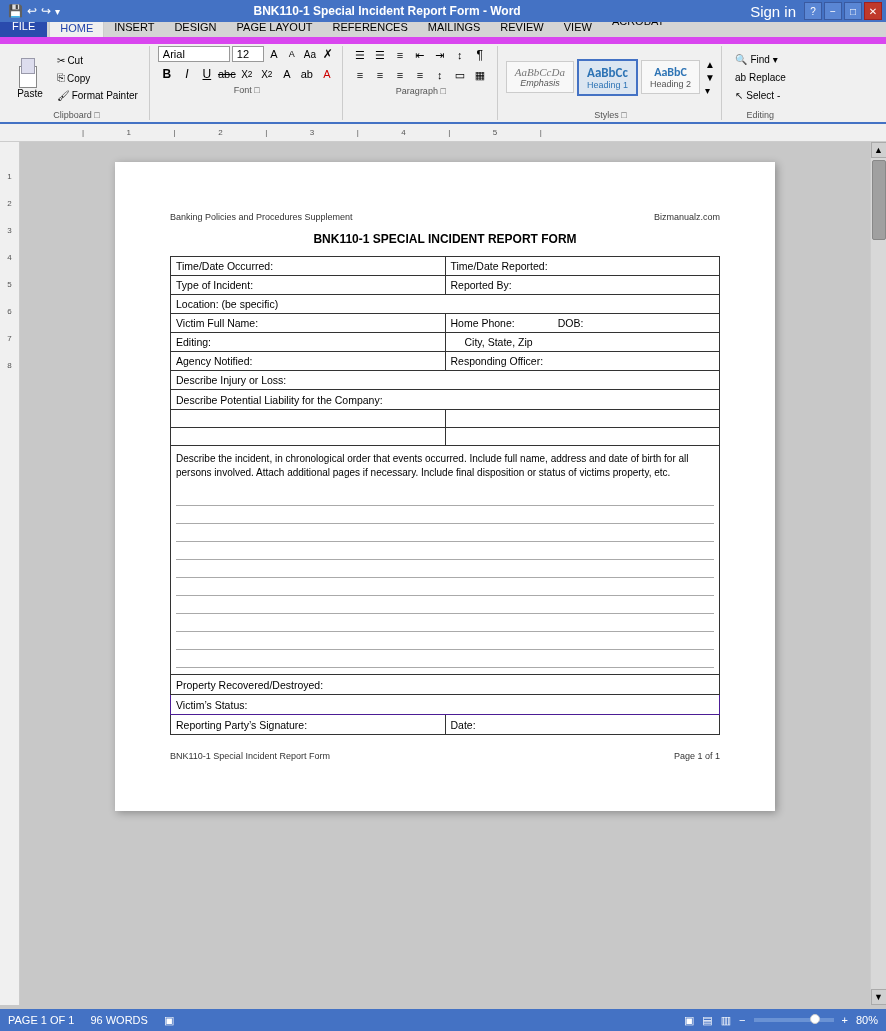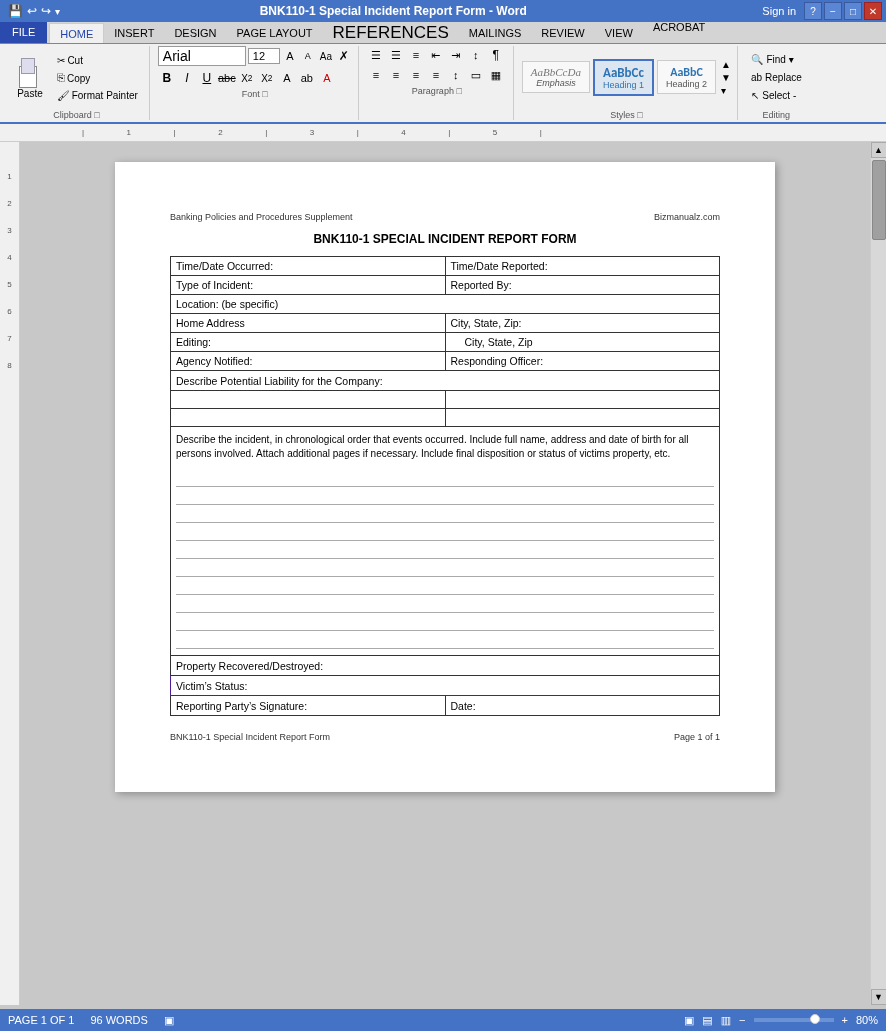--- a/index.html
+++ b/index.html
@@ -9,36 +9,36 @@
 <body>
 
 <div style="background:#4472c4; height:22px; display:flex; align-items:center; position:relative; color:white;">
   <div style="display:flex; gap:4px; padding:0 8px; align-items:center;">
     <span style="font-size:12px; cursor:pointer;">💾</span>
     <span style="font-size:12px; cursor:pointer;">↩</span>
     <span style="font-size:12px; cursor:pointer;">↪</span>
     <span style="font-size:10px; cursor:pointer;">▾</span>
   </div>
   <div style="flex:1; text-align:center; font-size:12px;font-weight:bold;">BNK110-1 Special Incident Report Form - Word</div>
-  <div style="font-size:11px; margin-right:8px; cursor:pointer;margin-left:44px;">Sign in</div>
+  <div style="font-size:15px; margin-right:8px; cursor:pointer;margin-left:44px;">Sign in</div>
   <div style="display:flex; gap:2px; margin-right:4px;">
     <div style="width:18px;height:18px;background:#5a86d4;border:1px solid #3a5aa0;display:flex;align-items:center;justify-content:center;font-size:10px;cursor:pointer;">?</div>
     <div style="width:18px;height:18px;background:#5a86d4;border:1px solid #3a5aa0;display:flex;align-items:center;justify-content:center;font-size:10px;cursor:pointer;">−</div>
     <div style="width:18px;height:18px;background:#5a86d4;border:1px solid #3a5aa0;display:flex;align-items:center;justify-content:center;font-size:10px;cursor:pointer;">□</div>
     <div style="width:18px;height:18px;background:#c0392b;border:1px solid #a02020;display:flex;align-items:center;justify-content:center;font-size:10px;cursor:pointer;">✕</div>
   </div>
 </div>
 
-<div style="background:#d4d4d4; display:flex; height:22px; align-items:flex-end; border-bottom:1px solid #d946ef;">
+<div style="background:#d4d4d4; display:flex; height:22px; align-items:flex-end; border-bottom:7px solid #d946ef;">
   <div style="background:#2a4bad;color:white;padding:2px 12px;font-size:11px;height:22px;display:flex;align-items:center;font-family:Arial;">FILE</div>
   <div style="background:#f0f0f0;border:1px solid #ccc;border-bottom:none;padding:2px 10px;font-size:11px;height:20px;display:flex;align-items:center;font-family:Arial;color:#2244aa;margin-left:2px;">HOME</div>
   <div style="padding:2px 10px;font-size:11px;height:20px;display:flex;align-items:center;font-family:Arial;">INSERT</div>
   <div style="padding:2px 10px;font-size:11px;height:20px;display:flex;align-items:center;font-family:Arial;">DESIGN</div>
   <div style="padding:2px 10px;font-size:11px;height:20px;display:flex;align-items:center;font-family:Arial;">PAGE LAYOUT</div>
-  <div style="padding:6px 10px;font-size:17px;height:20px;display:flex;align-items:center;font-family:Arial;">REFERENCES</div>
+  <div style="padding:6px 10px;font-size:11px;height:20px;display:flex;align-items:center;font-family:Arial;">REFERENCES</div>
   <div style="padding:2px 10px;font-size:11px;height:20px;display:flex;align-items:center;font-family:Arial;">MAILINGS</div>
   <div style="padding:2px 10px;font-size:11px;height:20px;display:flex;align-items:center;font-family:Arial;">REVIEW</div>
   <div style="padding:2px 10px;font-size:11px;height:20px;display:flex;align-items:center;font-family:Arial;">VIEW</div>
   <div style="padding:2px 10px;font-size:11px;height:32px;display:flex;align-items:center;font-family:Arial;">ACROBAT</div>
 </div>
 
 <div style="background:#f0f0f0; border-bottom:2px solid #4472c4; display:flex; padding:2px 4px; gap:2px; height:80px;">
 
   <div style="display:flex;flex-direction:column;border-right:1px solid #ccc;padding:0 6px;">
     <div style="display:flex;gap:2px;flex:1;align-items:center;">
@@ -53,21 +53,21 @@
         <div style="font-size:10px;padding:1px 4px;cursor:pointer;border:1px solid transparent;display:flex;align-items:center;gap:2px;font-family:Arial;">✂ <span>Cut</span></div>
         <div style="font-size:10px;padding:1px 4px;cursor:pointer;border:1px solid transparent;display:flex;align-items:center;gap:2px;font-family:Arial;">⎘ <span>Copy</span></div>
         <div style="font-size:10px;padding:1px 4px;cursor:pointer;border:1px solid transparent;display:flex;align-items:center;gap:2px;font-family:Arial;">🖌 <span>Format Painter</span></div>
       </div>
     </div>
     <div style="font-size:9px;text-align:center;color:#555;font-family:Arial;">Clipboard □</div>
   </div>
 
   <div style="display:flex;flex-direction:column;border-right:1px solid #ccc;padding:0 6px;">
     <div style="display:flex;gap:2px;margin-bottom:3px;align-items:center;">
-      <input style="border: 1px solid rgb(153, 153, 153); padding: 1px 4px; font-size: 14px; width: 88px; font-family: Arial;" value="Arial">
+      <input style="border: 1px solid rgb(153, 153, 153); padding: 1px 4px; font-size: 11px; width: 72px; font-family: Arial;" value="Arial">
       <input style="border: 1px solid rgb(153, 153, 153); padding: 1px 4px; font-size: 11px; width: 32px; font-family: Arial;" value="12">
       <span style="width:16px;height:16px;border:1px solid transparent;display:flex;align-items:center;justify-content:center;font-size:11px;cursor:pointer;font-family:Arial;">A</span>
       <span style="width:16px;height:16px;border:1px solid transparent;display:flex;align-items:center;justify-content:center;font-size:9px;cursor:pointer;font-family:Arial;">A</span>
       <span style="width:16px;height:16px;border:1px solid transparent;display:flex;align-items:center;justify-content:center;font-size:10px;cursor:pointer;">Aa</span>
       <span style="width:16px;height:16px;border:1px solid transparent;display:flex;align-items:center;justify-content:center;font-size:12px;cursor:pointer;">✗</span>
     </div>
     <div style="display:flex;gap:2px;align-items:center;">
       <span style="width:18px;height:18px;border:1px solid transparent;display:flex;align-items:center;justify-content:center;font-size:12px;cursor:pointer;font-weight:bold;font-family:Arial;">B</span>
       <span style="width:18px;height:18px;border:1px solid transparent;display:flex;align-items:center;justify-content:center;font-size:12px;cursor:pointer;font-style:italic;font-family:Arial;">I</span>
       <span style="width:18px;height:18px;border:1px solid transparent;display:flex;align-items:center;justify-content:center;font-size:12px;cursor:pointer;text-decoration:underline;font-family:Arial;">U</span>
@@ -193,37 +193,43 @@
 
         <tr>
           <td style="border:1px solid #333;padding:3px 5px;">Type of Incident:</td>
           <td style="border:1px solid #333;padding:3px 5px;">Reported By:</td>
         </tr>
 
         <tr>
           <td style="border:1px solid #333;padding:3px 5px;" colspan="2">Location:  (be specific)</td>
         </tr>
 
-
-        <tr>
-          <td style="border:1px solid #333;padding:3px 5px;">Home Address</td>
-          <td style="border:1px solid #333;padding:3px 5px;">City, State, Zip:</td>
-        </tr>
+        <tr>
+          <td style="border:1px solid #333;padding:3px 5px;">Victim Full Name:</td>
+          <td style="border:1px solid #333;padding:3px 5px;">
+            <span>Home Phone:</span>
+            <span style="margin-left:40px;">DOB:</span>
+          </td>
+        </tr>
+
 
 
         <tr>
           <td style="border:1px solid #333;padding:3px 5px;">Editing:</td>
           <td style="border:1px solid #333;padding:3px 19px;">City, State, Zip</td>
         </tr>
 
         <tr>
           <td style="border:1px solid #333;padding:3px 5px;">Agency Notified:</td>
           <td style="border:1px solid #333;padding:3px 5px;">Responding Officer:</td>
         </tr>
 
+        <tr>
+          <td style="border:1px solid #333;padding:3px 5px;" colspan="2">Describe Injury or Loss:</td>
+        </tr>
 
         <tr>
           <td style="border:1px solid #333;padding:3px 5px;height:20px;" colspan="2">Describe Potential Liability for the Company:</td>
         </tr>
 
         <tr>
           <td style="border:1px solid #333;padding:3px 5px;height:18px;"></td>
           <td style="border:1px solid #333;padding:3px 5px;height:18px;"></td>
         </tr>
         <tr>

